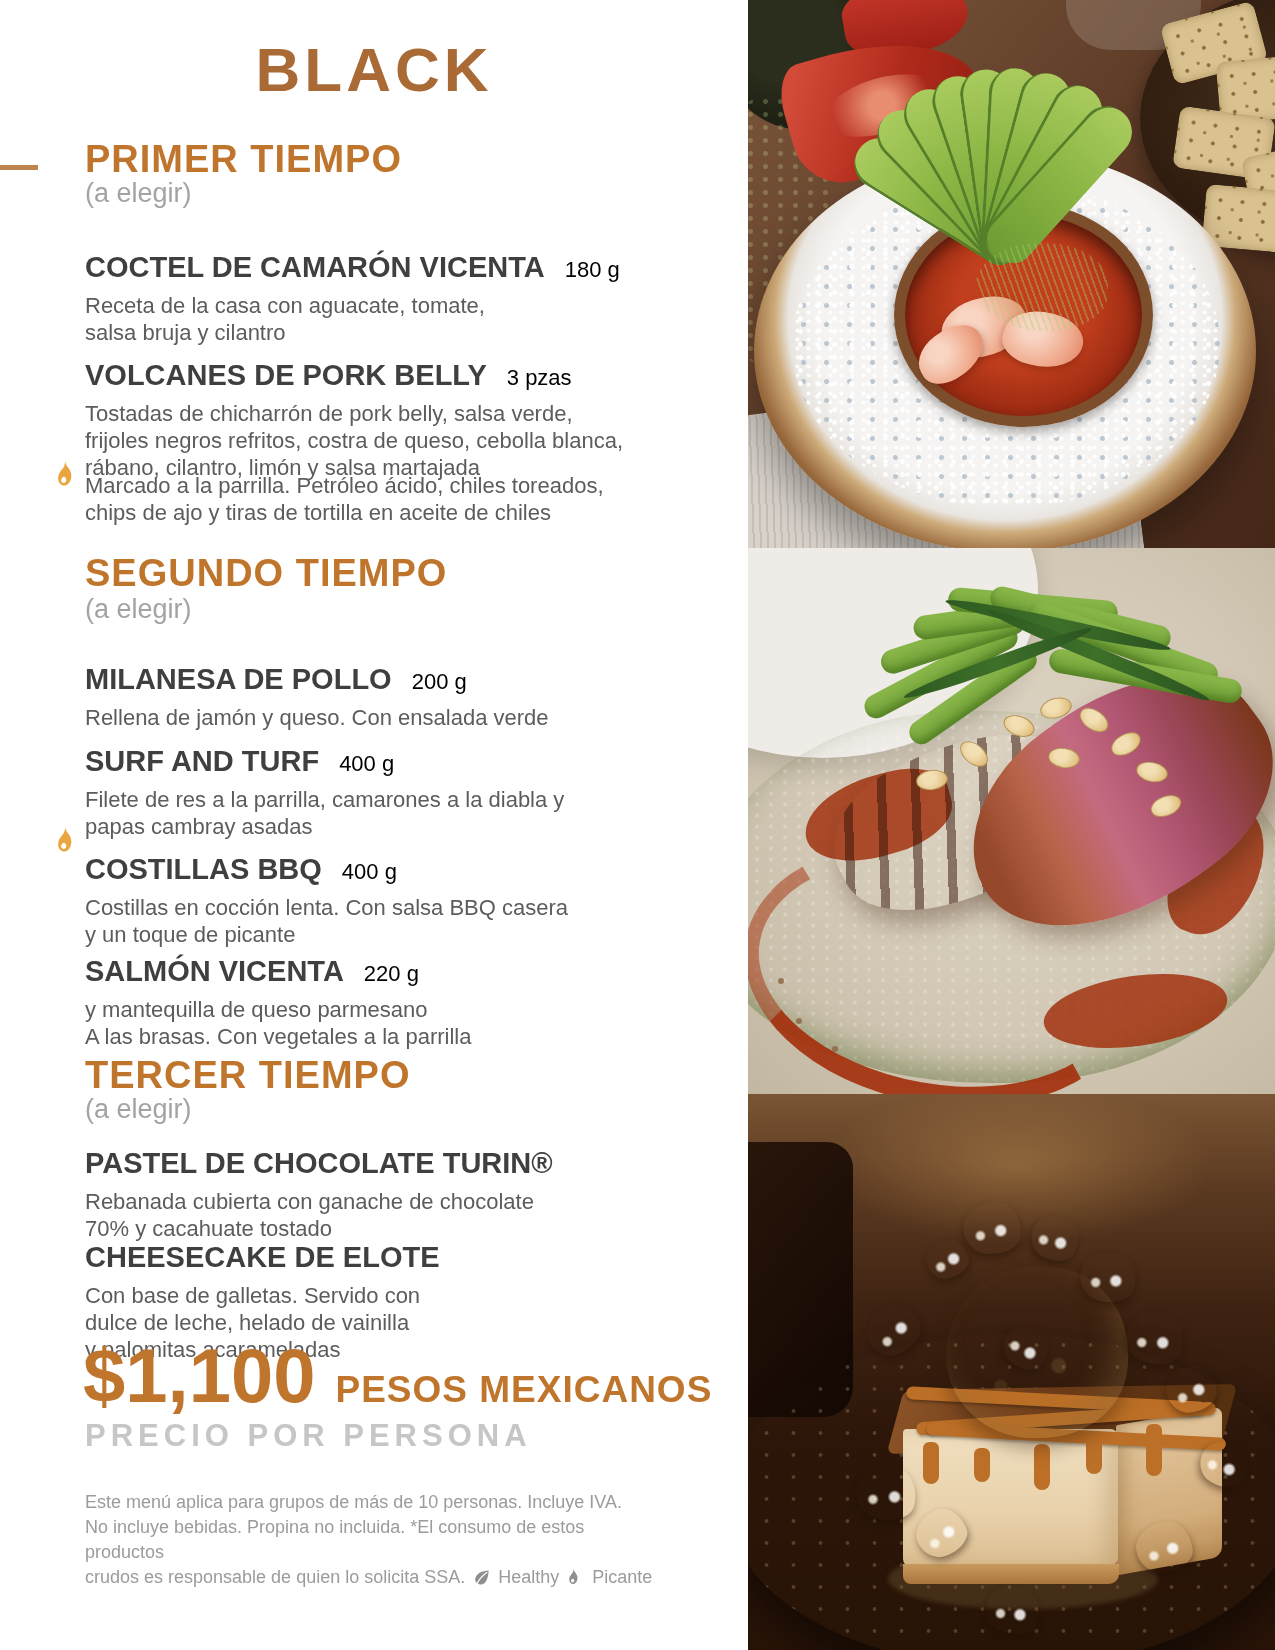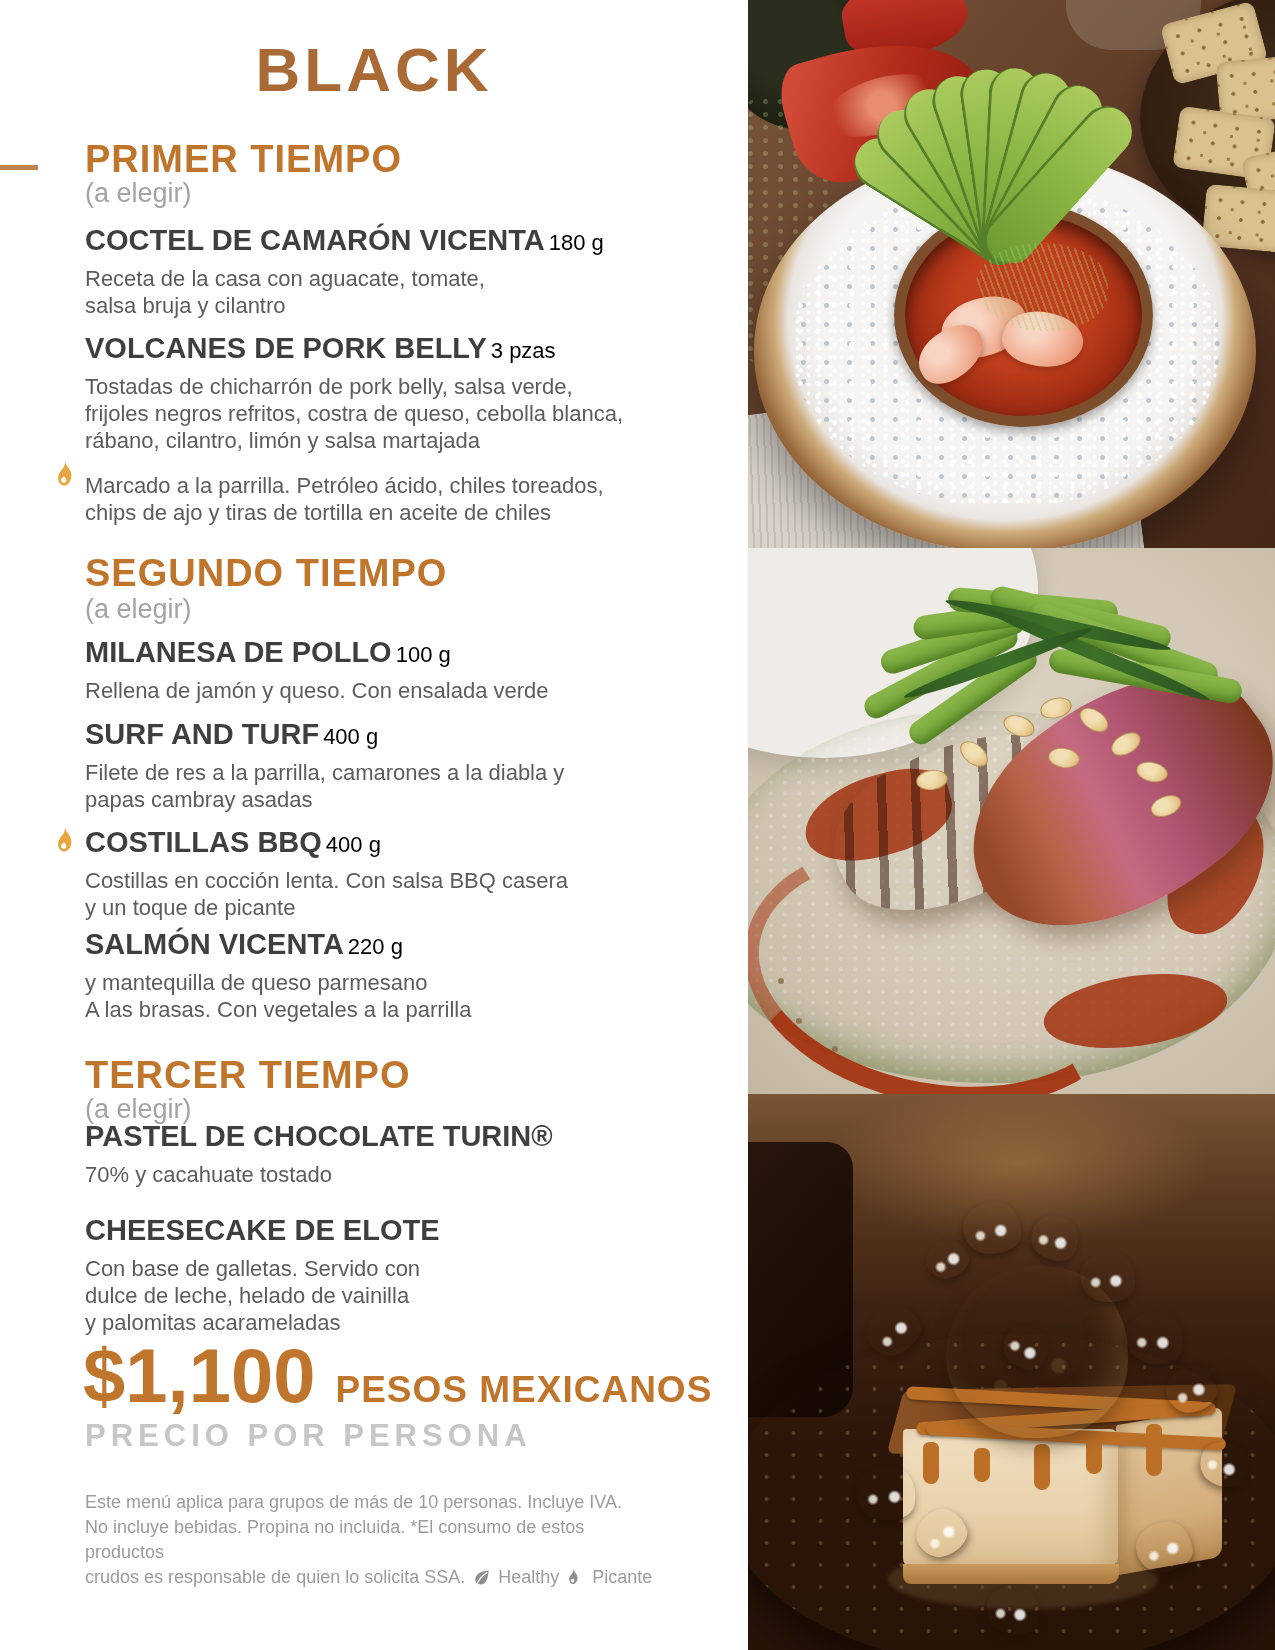--- a/index.html
+++ b/index.html
@@ -8,21 +8,21 @@
   .abs{position:absolute;}
 
   
   .menu-title{position:absolute;top:34px;left:0;width:748px;text-align:center;
               font-size:62px;font-weight:bold;letter-spacing:4px;color:#a96a36;}
   .dash{position:absolute;top:165px;left:0;width:38px;height:5px;background:#bf8350;}
   .tiempo-heading{position:absolute;left:85px;font-size:38px;font-weight:bold;
                   letter-spacing:1px;color:#c0752c;line-height:1;}
   .tiempo-note{position:absolute;left:85px;font-size:27px;color:#a3a3a3;line-height:1;}
   .item{position:absolute;left:85px;width:580px;}
-  .item-head{display:flex;align-items:baseline;gap:4px;}
+  .item-head{display:flex;align-items:baseline;gap:20px;margin-top:27px;}
   .item-name{font-size:29px;font-weight:600;color:#3f3f3f;line-height:1;}
   .item-portion{font-size:22px;color:#000000;line-height:1;}
   .item-desc{margin-top:10px;font-size:22px;line-height:27px;color:#5c5c5c;}
   .flame-badge{position:absolute;left:-32px;top:-2px;width:24px;height:30px;}
   .price-row{position:absolute;top:1338px;left:83px;display:flex;align-items:baseline;
              gap:20px;color:#c0752c;}
   .price-amount{font-size:76px;font-weight:bold;line-height:1;}
   .price-currency{font-size:37px;font-weight:bold;letter-spacing:1px;line-height:1;}
   .price-per{position:absolute;top:1420px;left:85px;font-size:31px;font-weight:bold;
              letter-spacing:5px;color:#c6c6c6;line-height:1;}
@@ -197,21 +197,21 @@
       <div>chips de ajo y tiras de tortilla en aceite de chiles</div>
     </div>
   </div>
 
   <div class="tiempo-heading" style="top:554px">SEGUNDO TIEMPO</div>
   <div class="tiempo-note" style="top:596px">(a elegir)</div>
 
   <div class="item" style="top:638px">
     <div class="item-head">
       <span class="item-name">MILANESA DE POLLO</span>
-      <span class="item-portion">100 g</span>
+      <span class="item-portion">200 g</span>
     </div>
     <div class="item-desc">
       <div>Rellena de jamón y queso. Con ensalada verde</div>
     </div>
   </div>
 
   <div class="item" style="top:720px">
     <div class="item-head">
       <span class="item-name">SURF AND TURF</span>
       <span class="item-portion">400 g</span>
@@ -252,20 +252,21 @@
 
   <div class="tiempo-heading" style="top:1056px">TERCER TIEMPO</div>
   <div class="tiempo-note" style="top:1096px">(a elegir)</div>
 
   <div class="item" style="top:1122px">
     <div class="item-head">
       <span class="item-name">PASTEL DE CHOCOLATE TURIN®</span>
       <span class="item-portion"></span>
     </div>
     <div class="item-desc">
+      <div>Rebanada cubierta con ganache de chocolate</div>
       <div>70% y cacahuate tostado</div>
     </div>
   </div>
 
   <div class="item" style="top:1216px">
     <div class="item-head">
       <span class="item-name">CHEESECAKE DE ELOTE</span>
       <span class="item-portion"></span>
     </div>
     <div class="item-desc">

